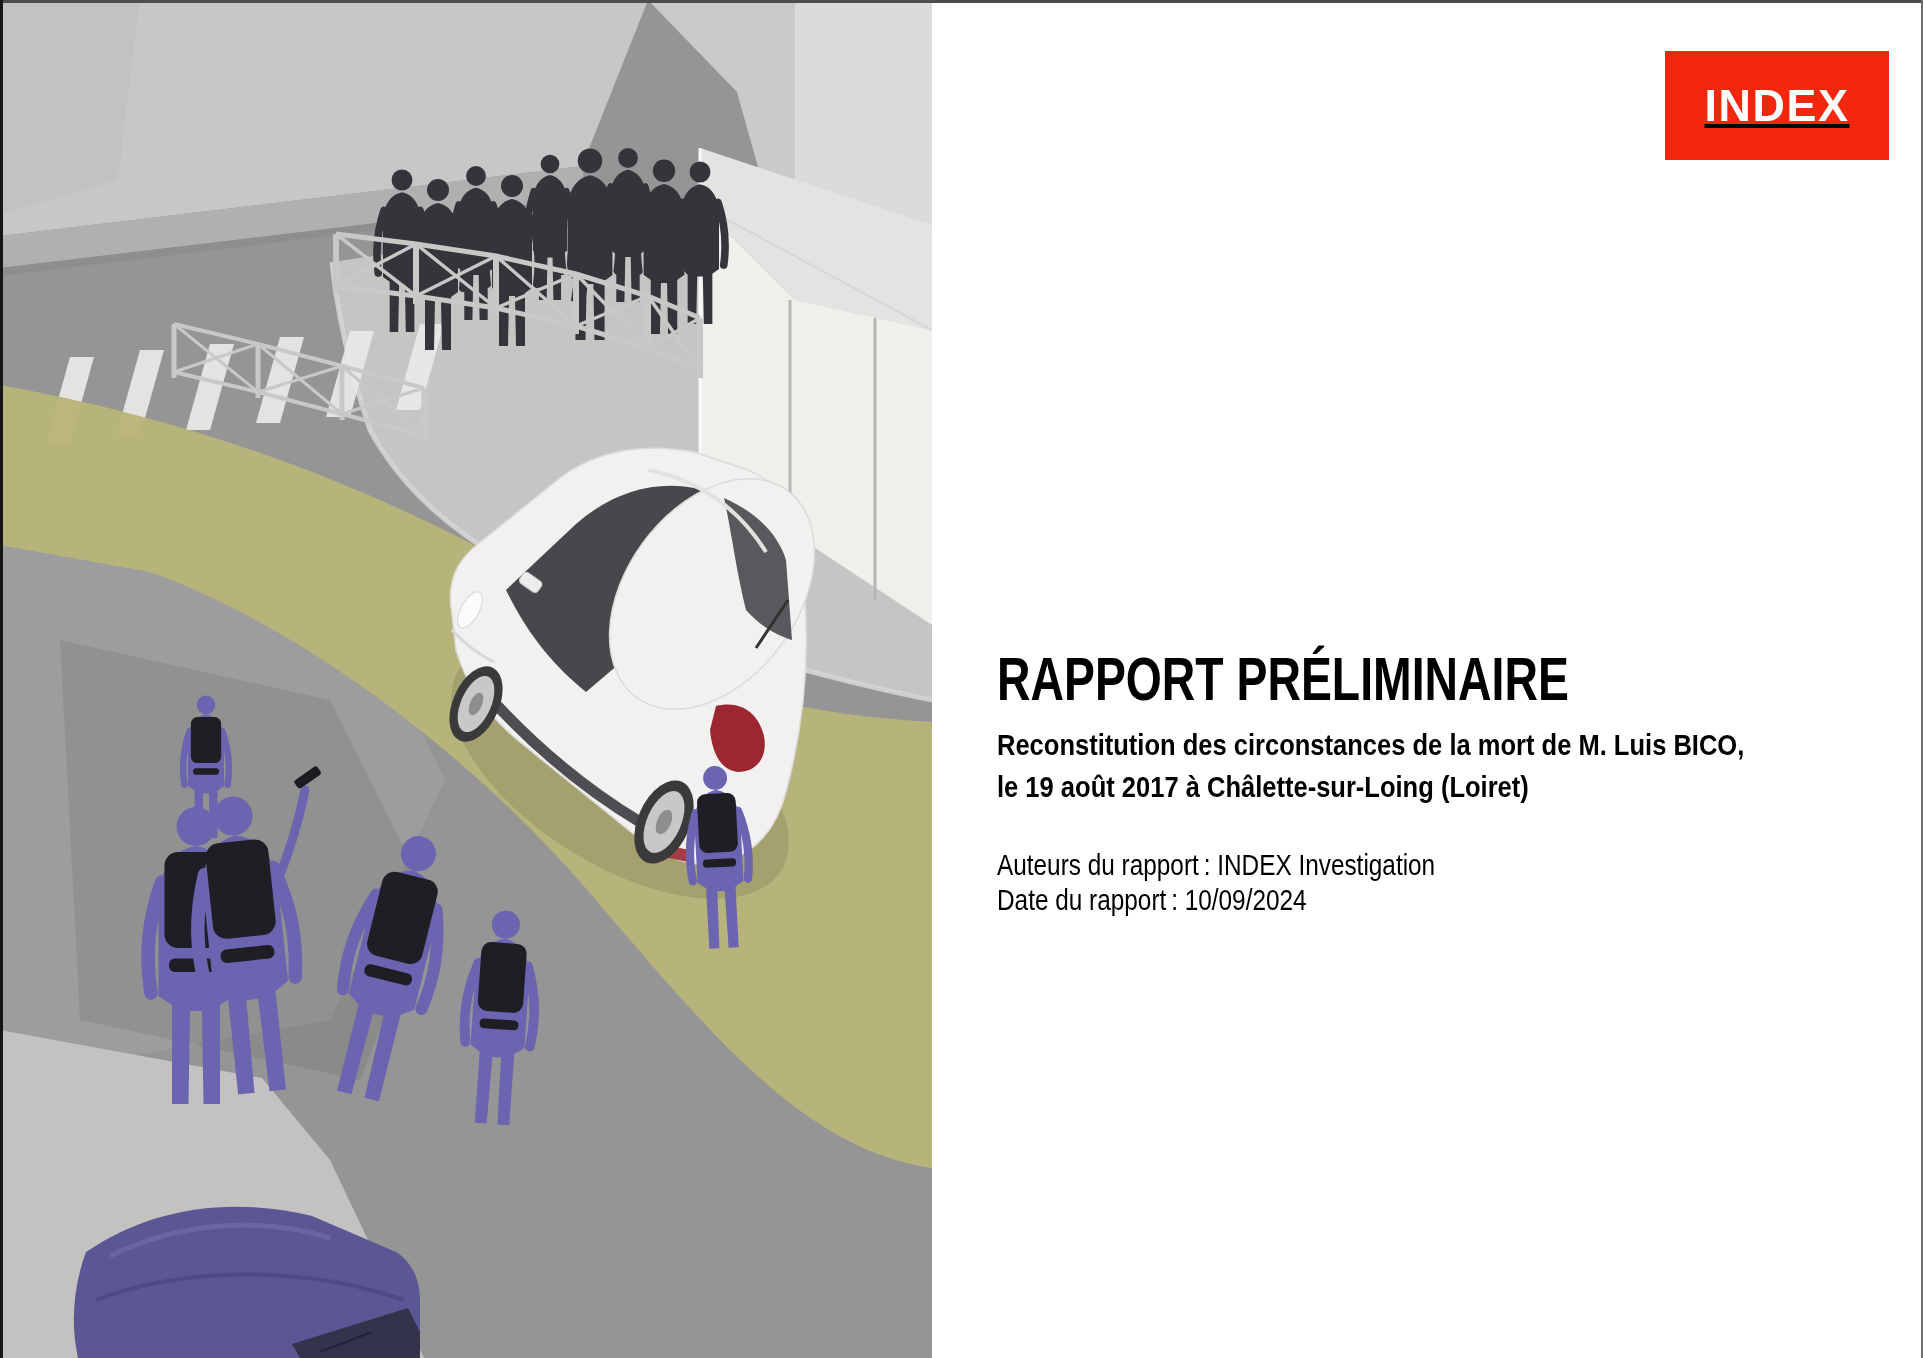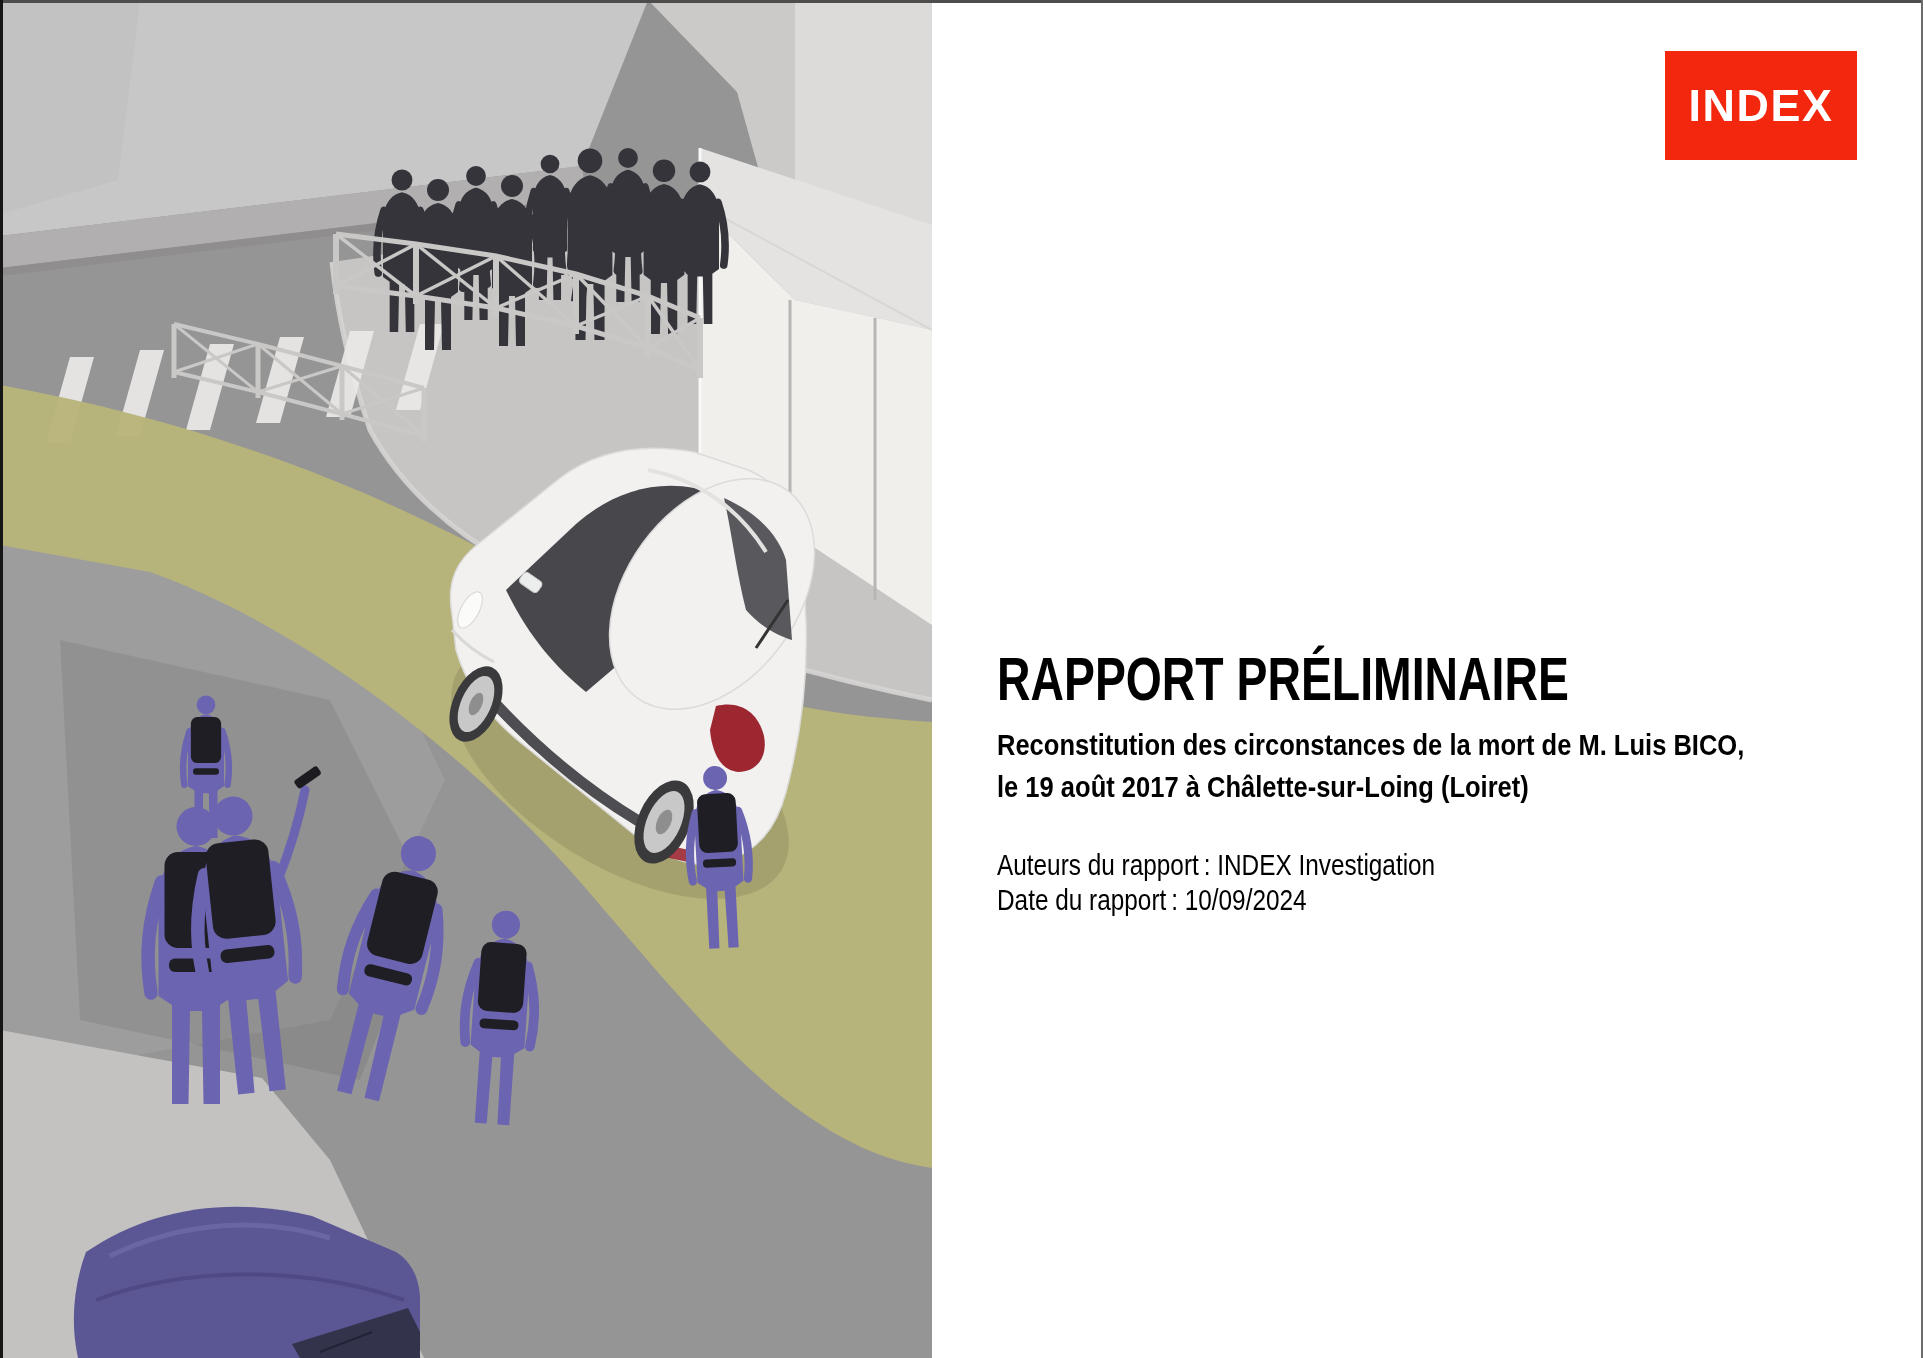--- a/index.html
+++ b/index.html
@@ -12,22 +12,22 @@
   #edge-right{left:1921px;top:0;width:2px;height:1358px;background:var(--c-border_right,#6e6d6d);z-index:50;}
   
   #scene{left:0;top:0;width:932px;height:1358px;}
   
   .txt{white-space:nowrap;color:var(--c-text,#000);transform-origin:left top;}
   #report-title{left:997px;top:644px;font-size:61px;font-weight:bold;transform:scaleX(0.76);}
   #report-subtitle{left:997px;top:724px;font-size:29px;font-weight:bold;line-height:42px;transform:scaleX(0.88);}
   #authors-line{left:997px;top:851px;font-size:29px;line-height:29px;transform:scaleX(0.84);}
   #date-line{left:997px;top:886px;font-size:29px;line-height:29px;transform:scaleX(0.84);}
   
-  #index-logo{left:1665px;top:51px;width:192px;height:109px;background:var(--c-logo_bg,#f3270e);
-    display:flex;align-items:center;justify-content:center;}
+  #index-logo{left:1665px;top:51px;width:224px;height:109px;background:var(--c-logo_bg,#f3270e);
+    display:flex;align-items:center;justify-content:center;text-decoration:underline;}
   #index-logo span{color:var(--c-logo_text,#fff);font-size:44px;font-weight:bold;letter-spacing:1.5px;
     transform:scaleX(1.02);transform-origin:center;}
   
   .road{fill:var(--c-road,#969596);}
   .road-light{fill:var(--c-road_light,#a7a6a6);}
   .wall{fill:var(--c-wall,#c8c7c7);}
   .wall-corner{fill:var(--c-wall_corner,#bfbdbd);}
   .band{fill:var(--c-wall_band,#b1afaf);}
   .band-edge{fill:var(--c-band_edge,#8f8d8e);}
   .tallL{fill:var(--c-wall_tall_l,#cbcac9);}

